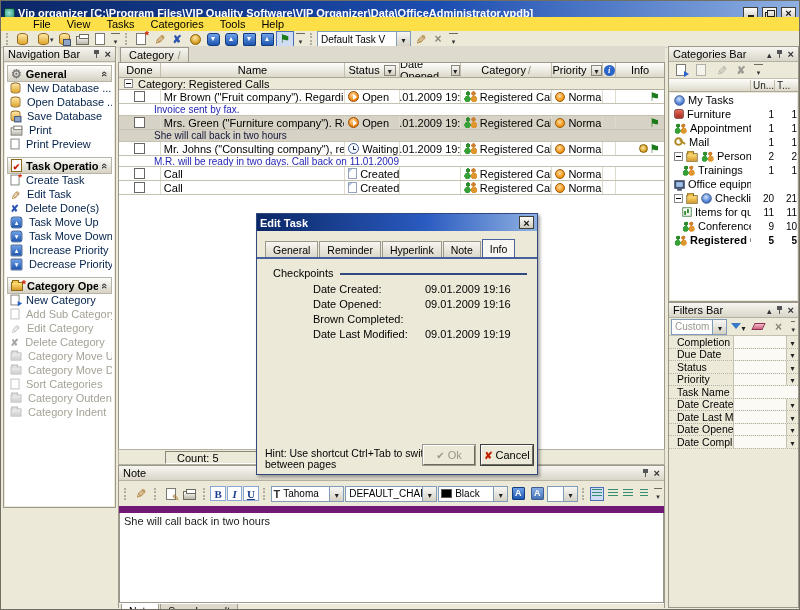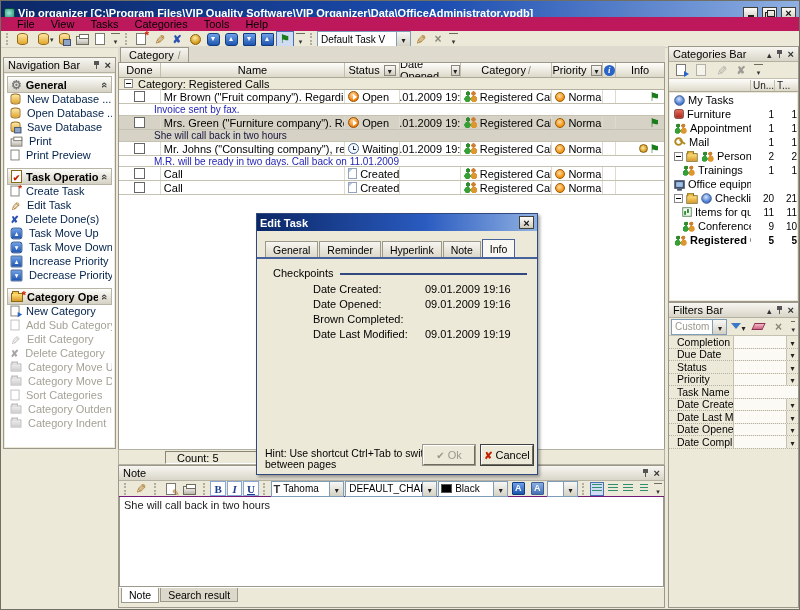--- a/index.html
+++ b/index.html
@@ -8,21 +8,21 @@
 i{display:inline-block;font-style:normal;flex:none}
 
 .titlebar{position:absolute;left:0;top:0;width:798px;height:24px;background:linear-gradient(90deg,#0b2766,#1c4db0 55%,#8fb0e2);display:flex;align-items:center;gap:3px;padding:0 3px;color:#fff}
 .appicon{width:11px;height:11px;border-radius:2px;border:1px solid #0c4a3a;background:radial-gradient(circle at 4px 4px,#9fe8d8,#1d8a6e)}
 .ttext{flex:1;font-weight:bold;white-space:nowrap;overflow:hidden;font-size:11px}
 .wctl{width:15px;height:13px;margin-left:1px;background:linear-gradient(#fefdfa,#cdc9bc);border:1px solid #403f38;display:flex;align-items:center;justify-content:center;color:#111}
 .g-min::before{content:"";display:block;width:6px;height:2px;background:#222;margin-top:6px}
 .g-rest::before{content:"";display:block;width:6px;height:5px;border:1px solid #222;box-shadow:-2px 2px 0 -1px #d6d2c6,-2px 2px 0 0 #222;margin:1px 0 0 2px}
 .g-x::before{content:"\00d7";font-weight:bold;font-size:11px;line-height:1}
 
-.menubar{position:absolute;left:0;top:16px;width:798px;height:14px;display:flex;align-items:center;padding-left:8px;background:#be185d}
+.menubar{position:absolute;left:0;top:16px;width:798px;height:14px;display:flex;align-items:center;padding-left:24px;background:#fde047}
 .menu-item{padding:0 8px;line-height:14px}
 .toolbar{position:absolute;left:0;top:30px;width:798px;height:17px;display:flex;align-items:center;background:#ece9d8;border-bottom:1px solid #d5d1c4;padding-left:2px}
 .grip{width:4px;height:12px;border-left:2px dotted #b2ae9f;margin:0 3px 0 3px}
 .tbtn{height:16px;min-width:18px;display:flex;align-items:center;justify-content:center;padding:0 1px;border:1px solid transparent;position:relative}
 .tbtn.pressed{border:1px solid #4a6fb5;background:#cfdcf3}
 .tovf{width:9px;height:12px;margin:0 2px;border-top:1px solid #6e6b5f;display:flex;align-items:flex-end;justify-content:center}
 .tovf::before{content:"\25be";font-size:7px;color:#333;line-height:1}
 
 .i-db{width:11px;height:12px;background:linear-gradient(#ffe9a8,#e0a62a);border:1px solid #93671a;border-radius:5px/3px;position:relative}
 .badge-save::after{content:"";position:absolute;right:-2px;bottom:-2px;width:6px;height:5px;background:#8ea4c8;border:1px solid #40506e}
@@ -100,21 +100,21 @@
 .st-open::after{content:"";position:absolute;left:4px;top:2px;border-left:4px solid #fff;border-top:3px solid transparent;border-bottom:3px solid transparent}
 .st-wait{width:11px;height:11px;border-radius:50%;background:#f4f7fc;border:1px solid #3a5a8c;position:relative}
 .st-wait::before{content:"";position:absolute;left:4px;top:2px;width:1px;height:4px;background:#203050}
 .st-wait::after{content:"";position:absolute;left:4px;top:5px;width:3px;height:1px;background:#203050}
 .st-page{width:9px;height:11px;background:linear-gradient(135deg,#b9c8e0 2.5px,#fff 2.5px);border:1px solid #93a3bd}
 .pdot{width:10px;height:10px;border-radius:50%;background:radial-gradient(circle at 3.5px 3px,#ffd9a0,#ef8a00 75%);border:1px solid #9c5a00}
 .countbar{position:absolute;left:117px;top:448px;width:547px;height:16px;background:#ece9d8;border:1px solid #b5b1a2;display:flex;align-items:center}
 .countcell{position:absolute;left:46px;top:1px;width:92px;height:13px;border:1px solid;border-color:#8a877a #fff #fff #8a877a;display:flex;align-items:center;padding-left:11px}
 
 .notepanel{position:absolute;left:117px;top:464px;width:547px;height:143px}
-.ntoolbar{height:16px;display:flex;align-items:center;background:#ece9d8;border-bottom:1px solid #701a75;padding-left:2px;gap:1px}
+.ntoolbar{height:32px;display:flex;align-items:center;background:#ece9d8;border-bottom:7px solid #701a75;padding-left:2px;gap:1px}
 .fmt{width:17px;height:15px;border:1px solid #88a6d6;background:#fff;color:#1c3f94;font-family:"Liberation Serif",serif;font-weight:bold;display:flex;align-items:center;justify-content:center;font-size:11px}
 .g-b::before{content:"B"}
 .g-i::before{content:"I";font-style:italic}
 .g-u::before{content:"U";text-decoration:underline}
 .g-t::before{content:"T";font-weight:bold;color:#333;font-size:11px}
 .swatch{width:11px;height:9px;background:#000;border:1px solid #555}
 .al{width:16px;height:14px;border:1px solid transparent;display:flex;align-items:center;justify-content:center}
 .al.active{border:1px solid #4a6fb5;background:#cfdcf3}
 .albars{width:10px;height:9px;background:repeating-linear-gradient(to bottom,#2f8f6f 0 1px,rgba(0,0,0,0) 1px 3px)}
 .notebody{height:90px;background:#fff;border:1px solid #9c998c;border-top:none;padding:2px 4px;color:#222}
@@ -254,21 +254,21 @@
   </span>
   <span class="tbtn">
       <i class="g-pencil" style="transform:rotate(0)"></i>
     </span>
   <span class="tbtn">
       <i class="g-xgray"></i>
     </span>
   <span class="tovf"></span>
 </div>
 
-<div class="panel" style="left:2px;top:56px;width:113px;height:392px">
+<div class="panel" style="left:2px;top:45px;width:113px;height:462px">
   <div class="ph">
     <span class="pht">Navigation Bar</span>
     <span class="phc">
         <i class="pin"></i>
         <i class="phx"></i>
       </span>
   </div>
   <div class="navbody">
     <div class="nsec-h">
       <i class="g-gear"></i>

